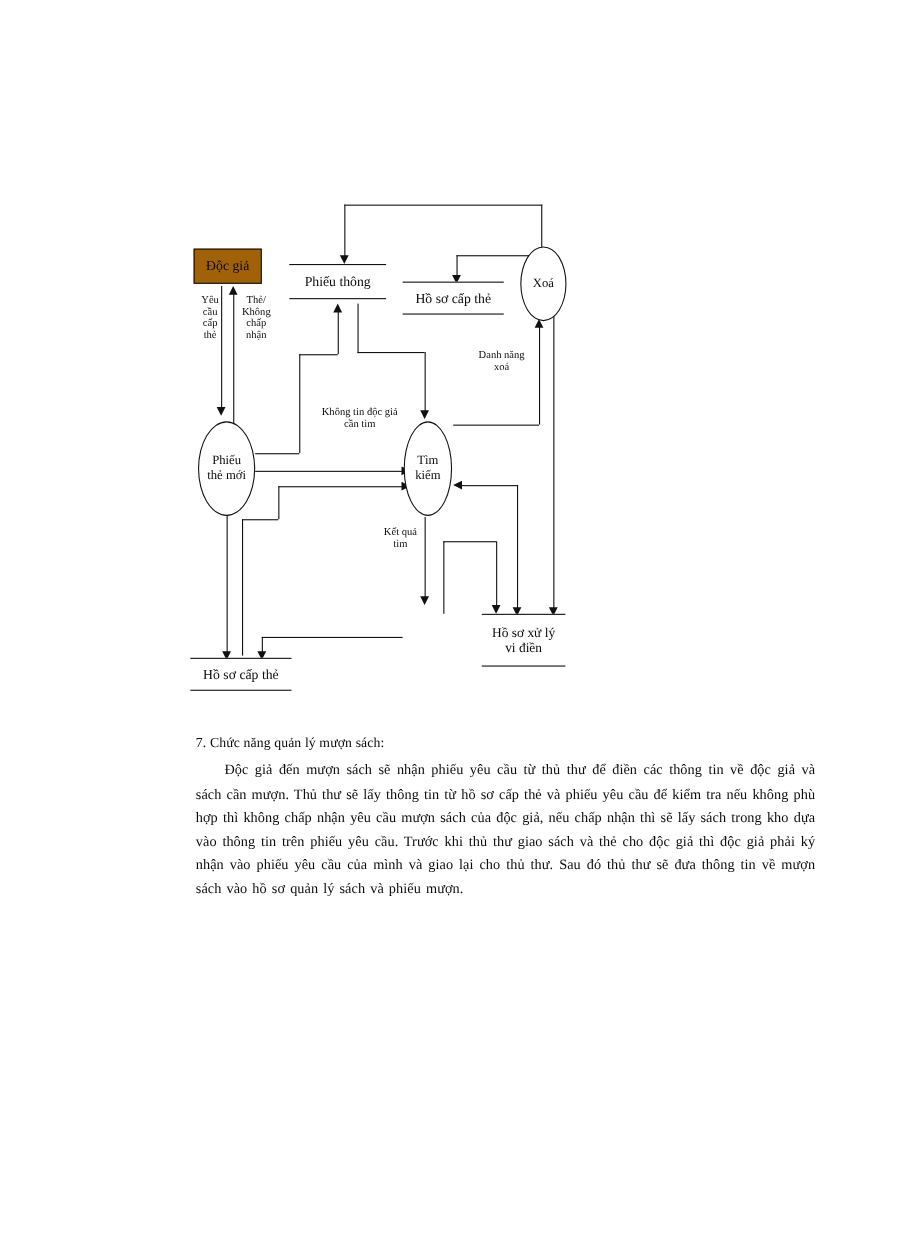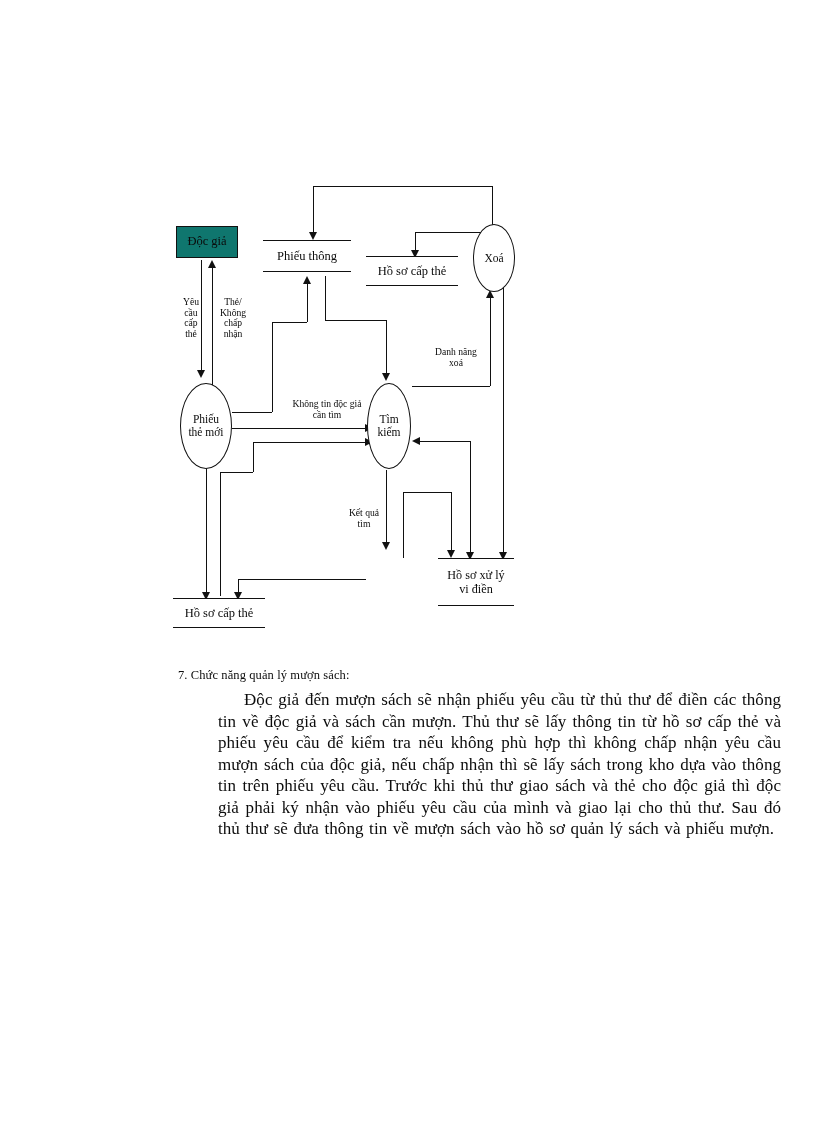--- a/index.html
+++ b/index.html
@@ -33,21 +33,21 @@
   }
 
   
   .entity {
     border: 1.4px solid #111;
     display: flex;
     align-items: center;
     justify-content: center;
     text-align: center;
     line-height: 1.05;
-    background: #0f766e;
+    background: #a16207;
     z-index: 5;
   }
 
   
   .process {
     border: 1.4px solid #111;
     border-radius: 50%;
     display: flex;
     flex-direction: column;
     align-items: center;
@@ -114,42 +114,40 @@
   }
 
   
   .flabel {
     position: absolute;
     text-align: center;
     line-height: 1.12;
     background: transparent;
     z-index: 4;
     white-space: pre-line;
-    margin-top: 29px;
   }
 
   
   .bodytext {
     position: absolute;
     font-family: "Liberation Serif", "DejaVu Serif", serif;
     color: #0c0c0c;
   }
   .heading {
     font-size: 12.5px;
     font-weight: 400;
     letter-spacing: .1px;
   }
   .para {
-    font-size: 17px;
+    font-size: 13px;
     line-height: 21.5px;
     text-align: justify;
     text-indent: 26px;
     letter-spacing: .05px;
     word-spacing: 1.3px;
-    margin-left: 40px;
   }
 
   .clip {
     position: absolute;
     overflow: hidden;
   }
 </style>
 </head>
 <body>
 

